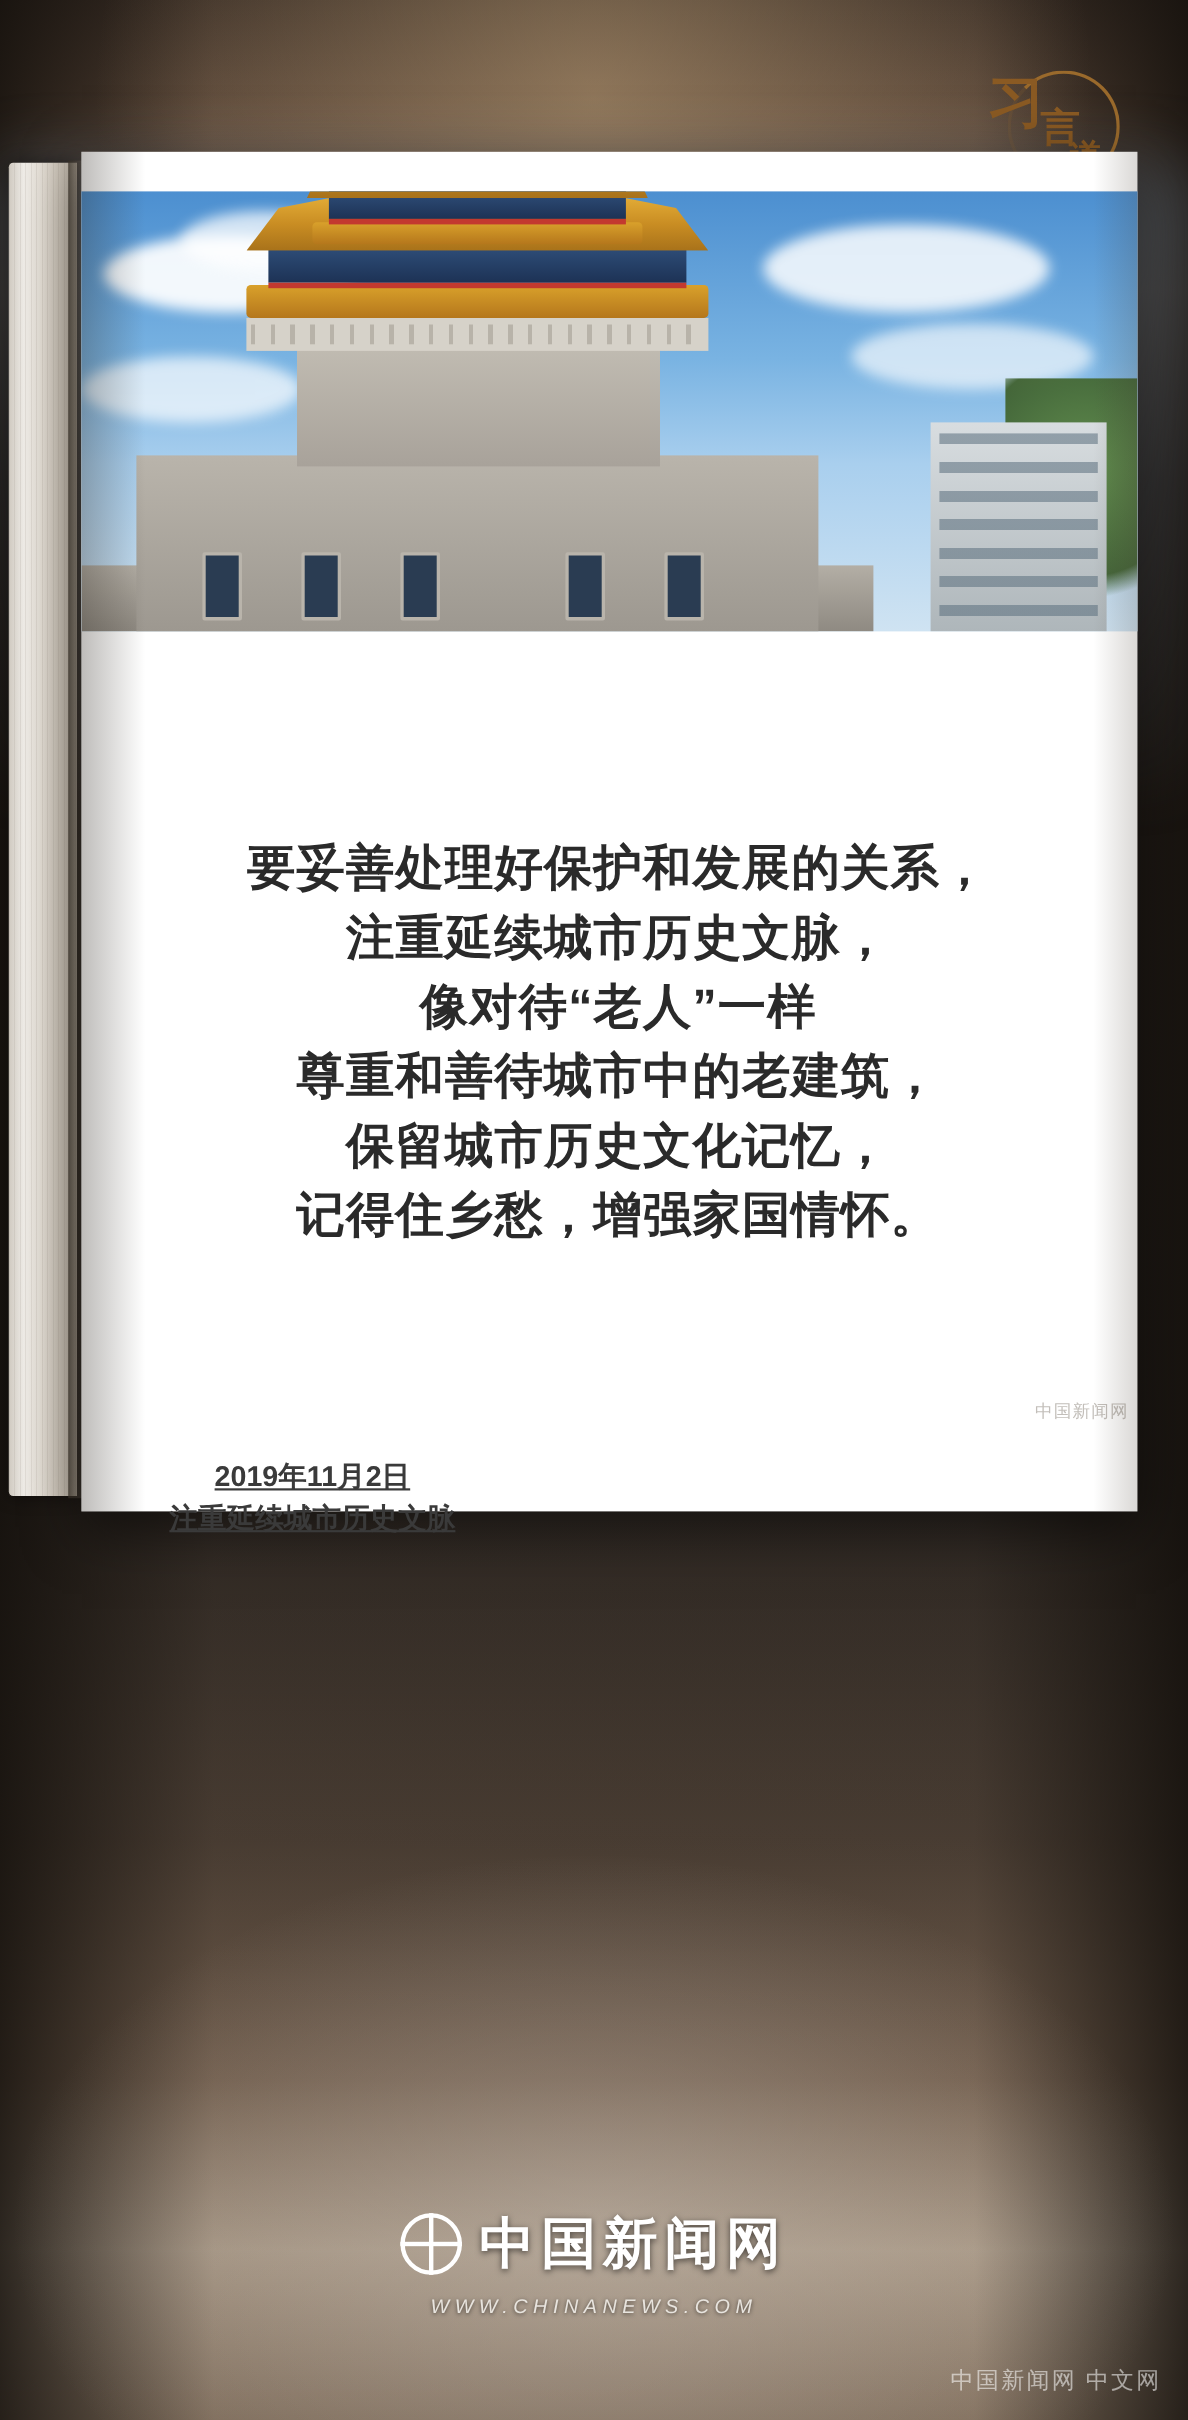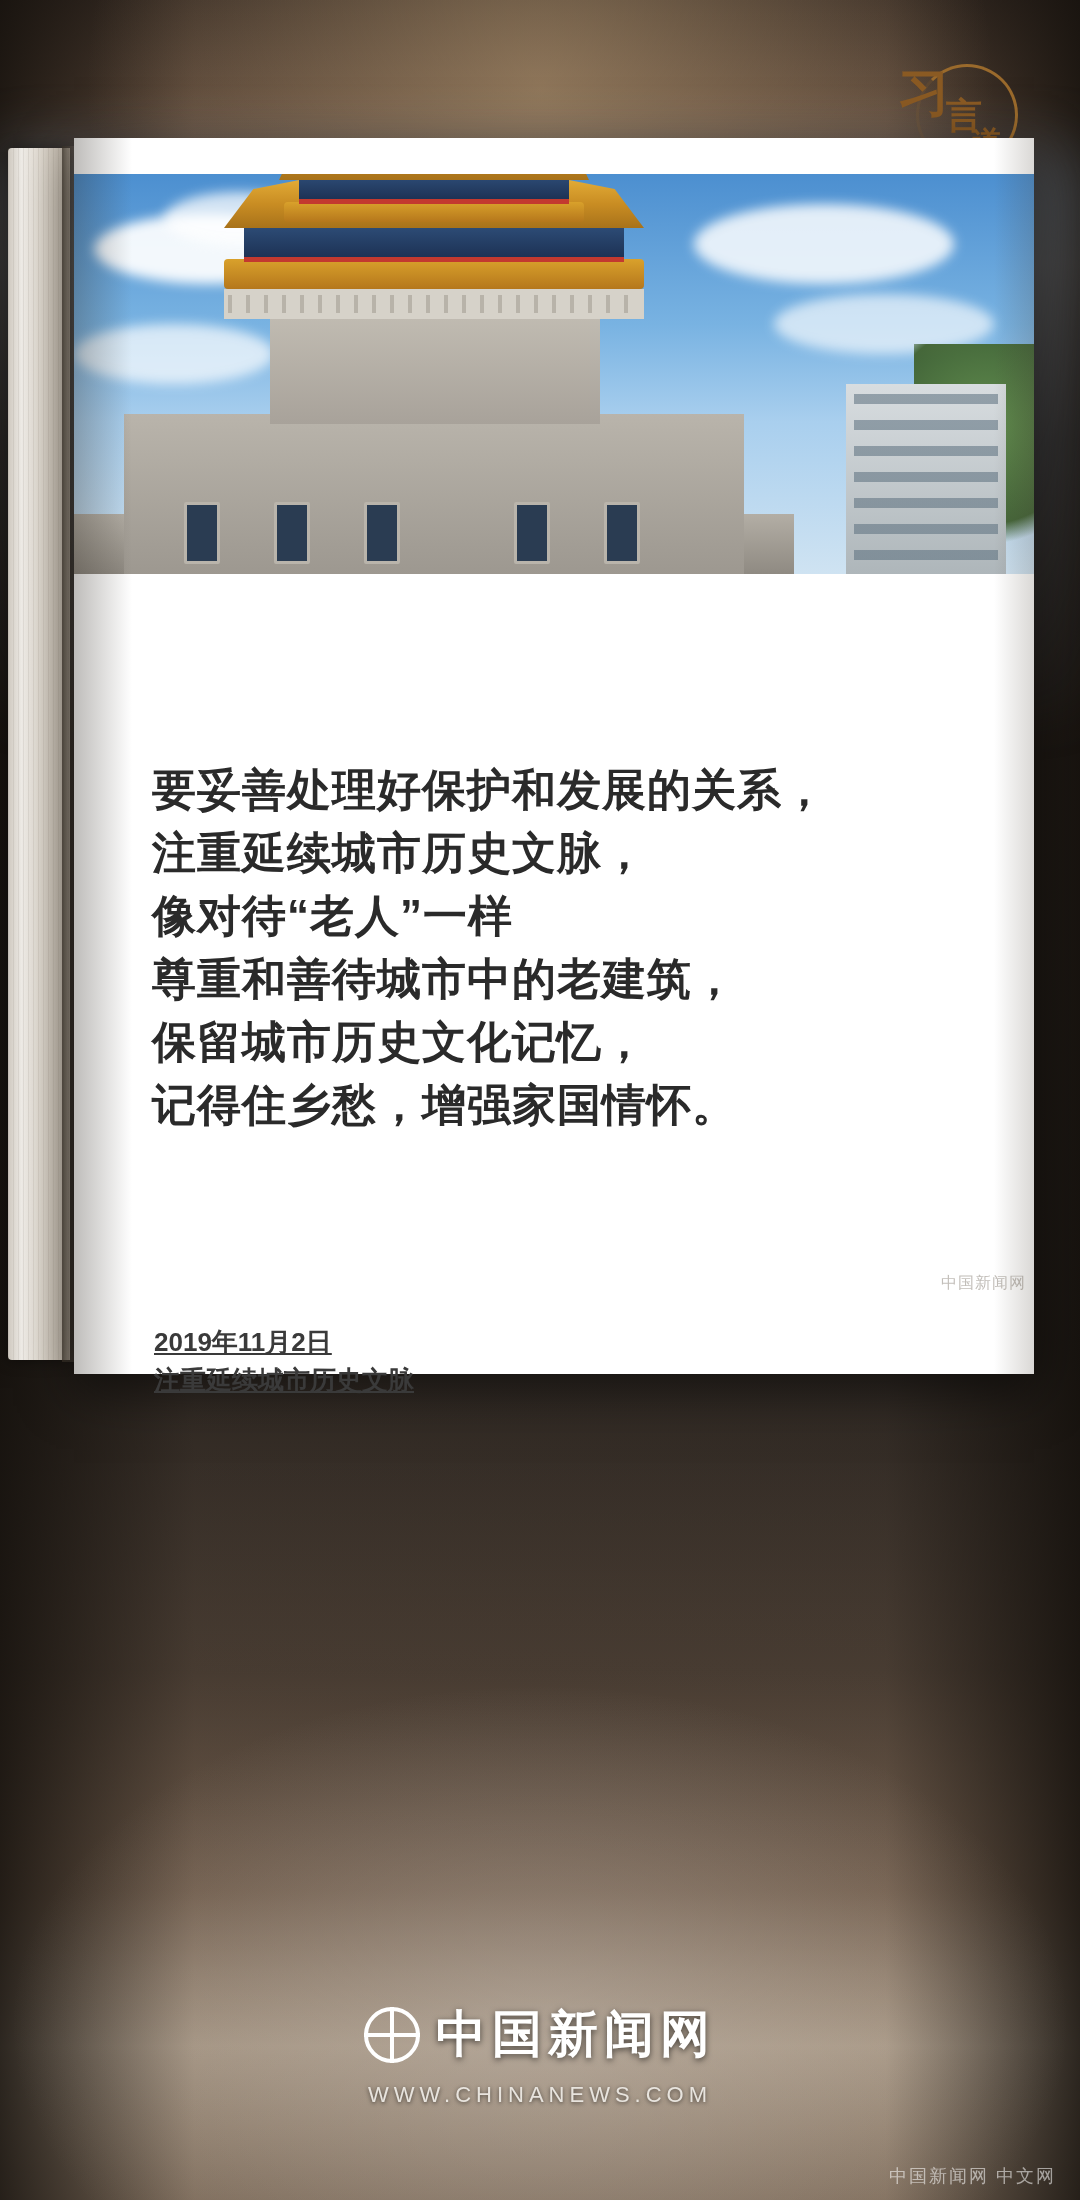--- a/index.html
+++ b/index.html
@@ -69,20 +69,21 @@
     background: linear-gradient(90deg, rgba(60,52,42,0.75), rgba(130,118,104,0.25), rgba(255,255,255,0.0));
   }
   .page {
     position: absolute;
     left: 74px;
     top: 0px;
     width: 960px;
     height: 1236px;
     background: #ffffff;
     box-shadow: 0 14px 50px rgba(0,0,0,0.55);
+    text-align: center;
   }
   .page-shadow-inner {
     position: absolute;
     left: 0; top: 0;
     width: 58px; height: 100%;
     background: linear-gradient(90deg, rgba(40,34,26,0.30), rgba(40,34,26,0.0));
     pointer-events: none;
     z-index: 5;
   }
   .page-right-fade {
@@ -291,30 +292,31 @@
   }
   .footer-title {
     font-size: 50px;
     font-weight: 700;
     letter-spacing: 6px;
     color: #ffffff;
     text-shadow: 0 2px 6px rgba(0,0,0,0.6);
   }
   .footer-url {
     margin-top: 14px;
-    font-size: 22px;
+    font-size: 18px;
     letter-spacing: 5px;
     color: #e8e4de;
     text-shadow: 0 1px 4px rgba(0,0,0,0.6);
+    font-style: italic;
   }
   .watermark {
     position: absolute;
     right: 24px;
-    bottom: 12px;
-    font-size: 18px;
+    bottom: 22px;
+    font-size: 21px;
     color: rgba(255,255,255,0.55);
     letter-spacing: 2px;
   }
   .watermark-side {
     position: absolute;
     right: 8px;
     top: 1135px;
     font-size: 16px;
     color: rgba(120,110,100,0.45);
     letter-spacing: 1px;

